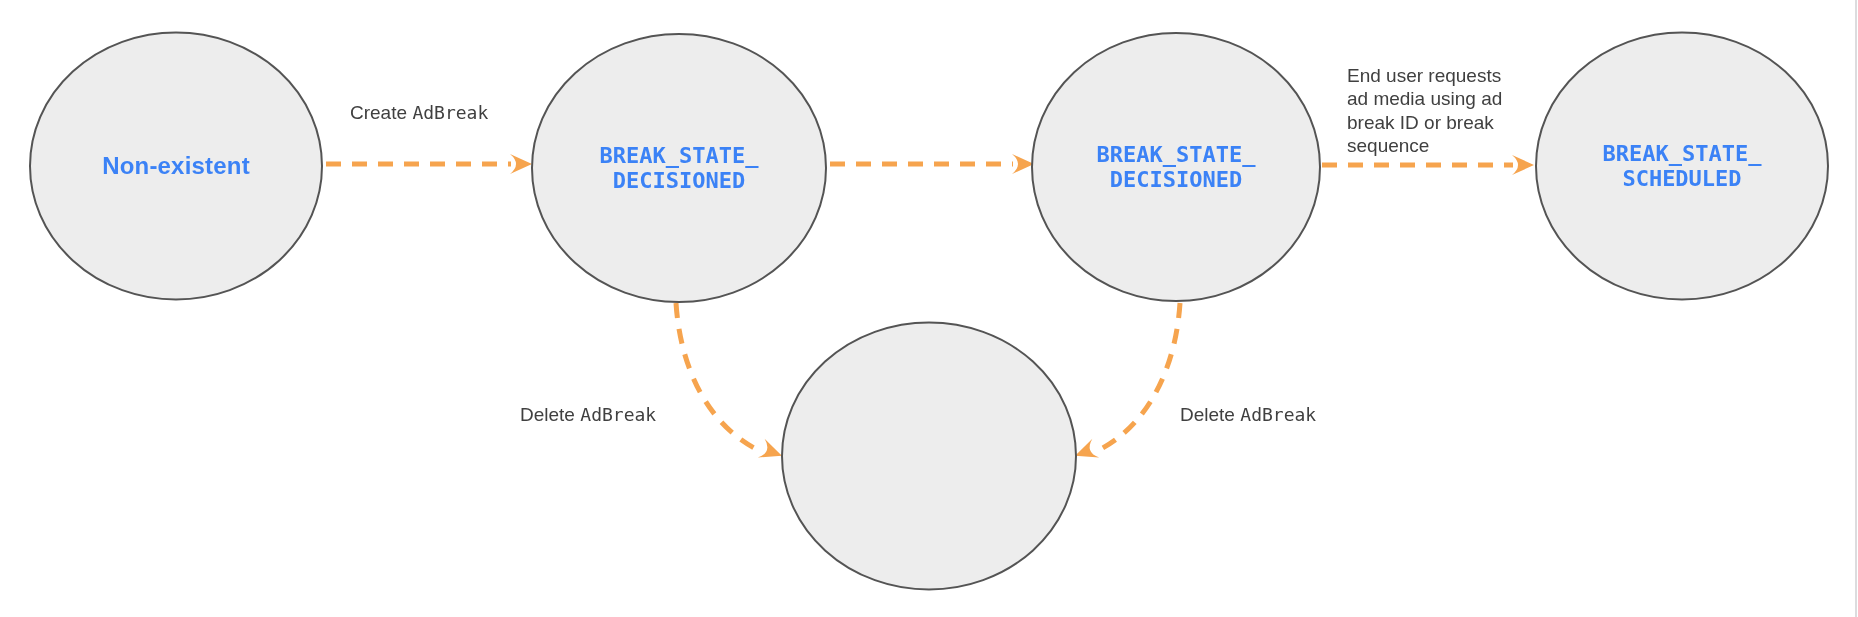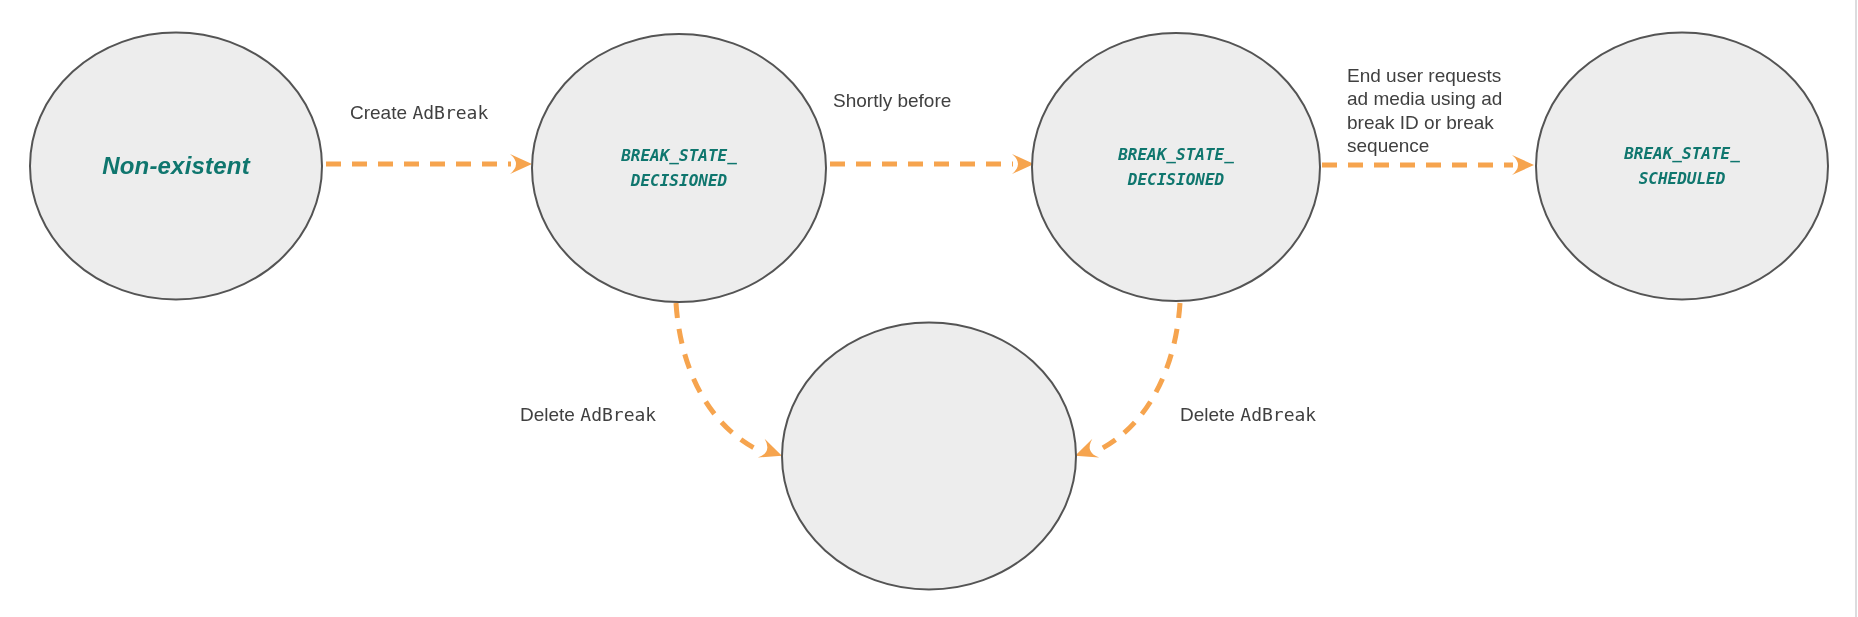--- a/index.html
+++ b/index.html
@@ -8,30 +8,29 @@
     width:1858px;height:617px;
     background:#ffffff;
     font-family:"Liberation Sans", sans-serif;
     overflow:hidden;
   }
   .stage svg{position:absolute;left:0;top:0;}
   .node-label{
     position:absolute;
     display:flex;flex-direction:column;align-items:center;justify-content:center;
     text-align:right;
-    color:#0f766e;
+    color:#3b82f6;
     pointer-events:none;
-    font-style:italic;
   }
   .node-label.plain{
     font-weight:bold;font-size:24px;line-height:28px;letter-spacing:0.2px;
   }
   .node-label.code{
     font-family:"DejaVu Sans Mono", monospace;
-    font-weight:bold;font-size:16px;line-height:25px;
+    font-weight:bold;font-size:22px;line-height:25px;
   }
   .edge-label{
     position:absolute;
     font-size:19px;line-height:26px;color:#404040;white-space:nowrap;
   }
   .edge-label .codespan{
     font-family:"DejaVu Sans Mono", monospace;
     font-size:18px;
   }
   .edge-label .inline-code{margin-left:0.30em;}
@@ -92,21 +91,20 @@
     <span>BREAK_STATE_</span>
     <span>SCHEDULED</span>
   </div>
 
 
   <div class="edge-label" style="left:350px;top:100px">
     <span>Create</span><span class="codespan inline-code">AdBreak</span>
   </div>
 
   <div class="edge-label" style="left:833px;top:88px">
-    <span class="blockline">Shortly before</span>
   </div>
 
   <div class="edge-label multiline" style="left:1347px;top:40px">
     <span>End user requests
 ad media using ad
 break ID or break
 sequence</span>
   </div>
 
   <div class="edge-label" style="left:520px;top:402px">

